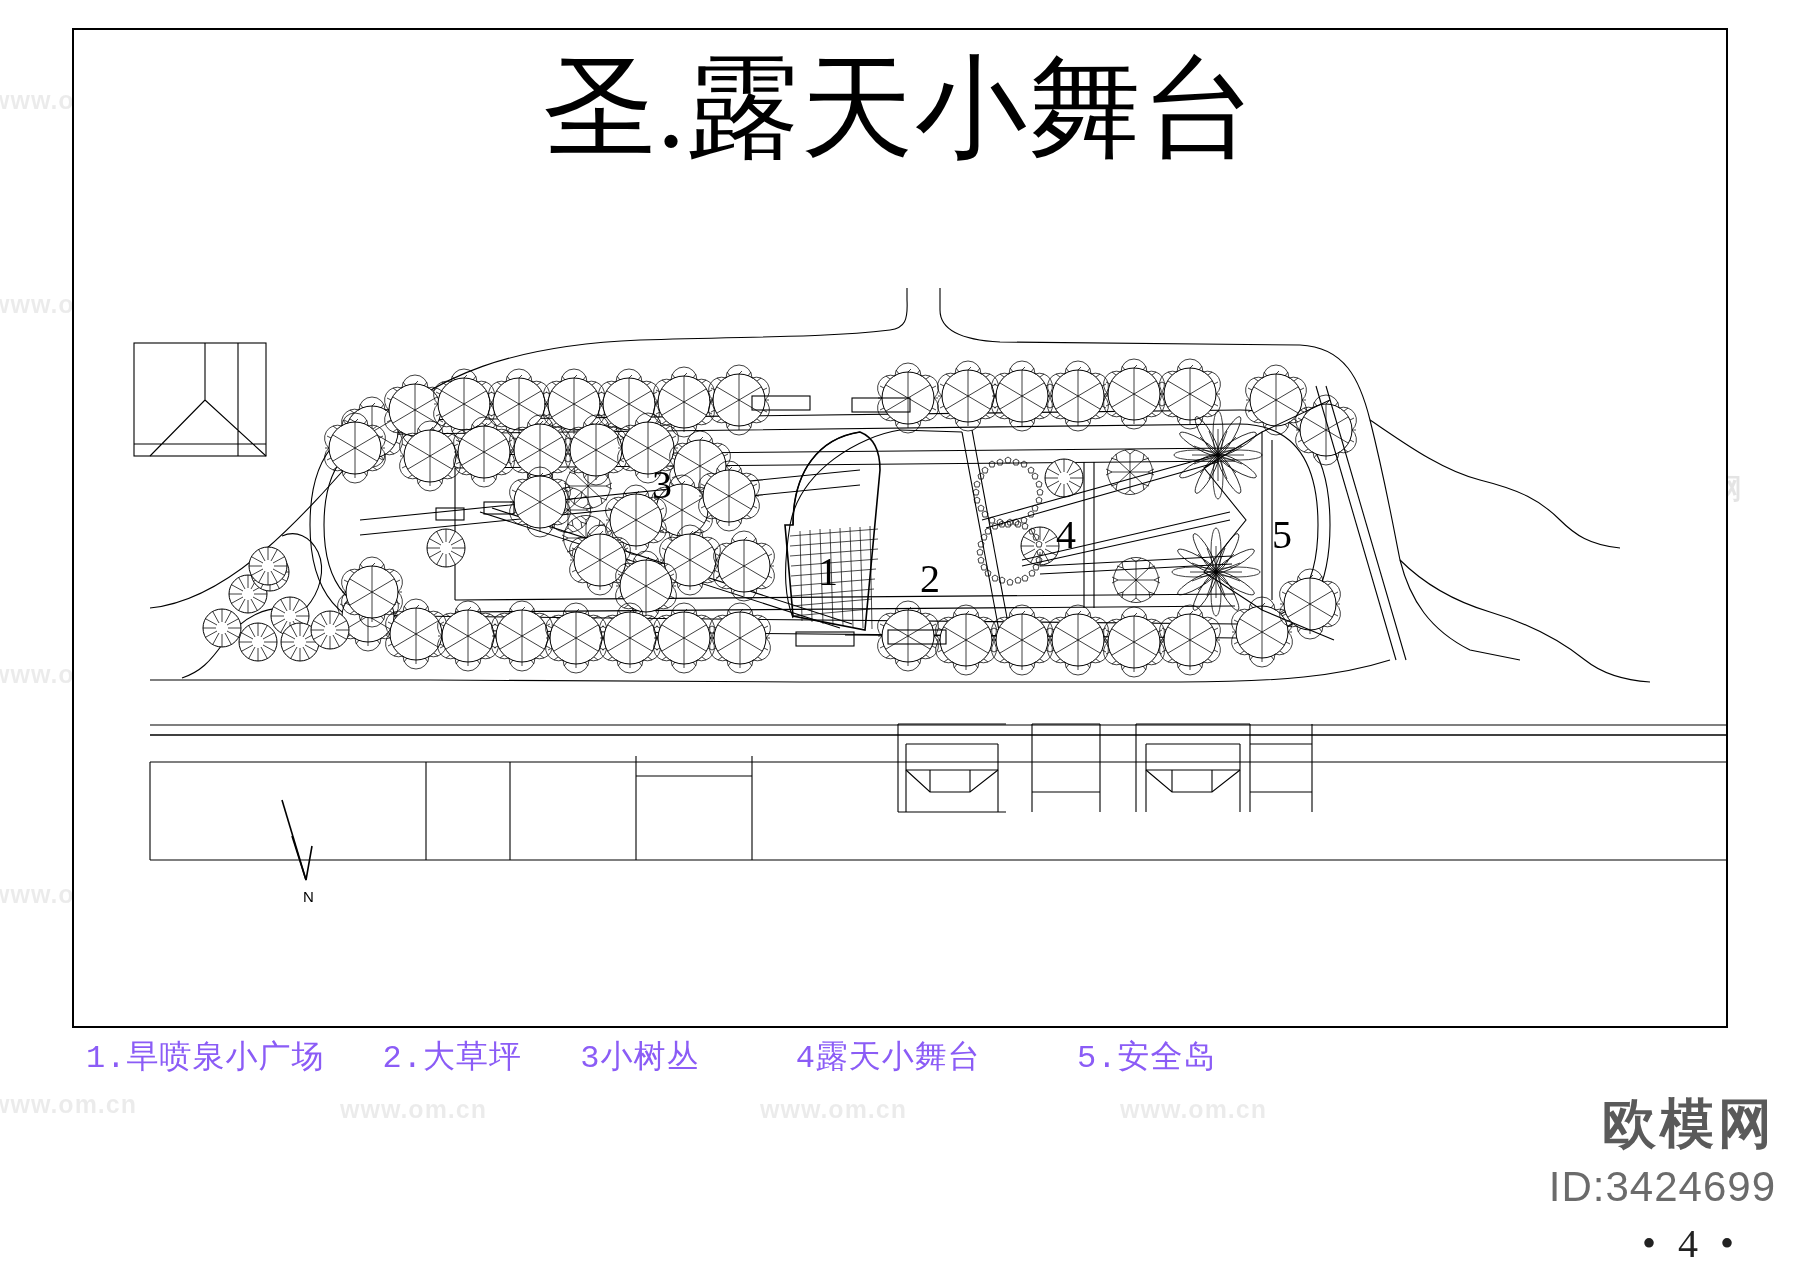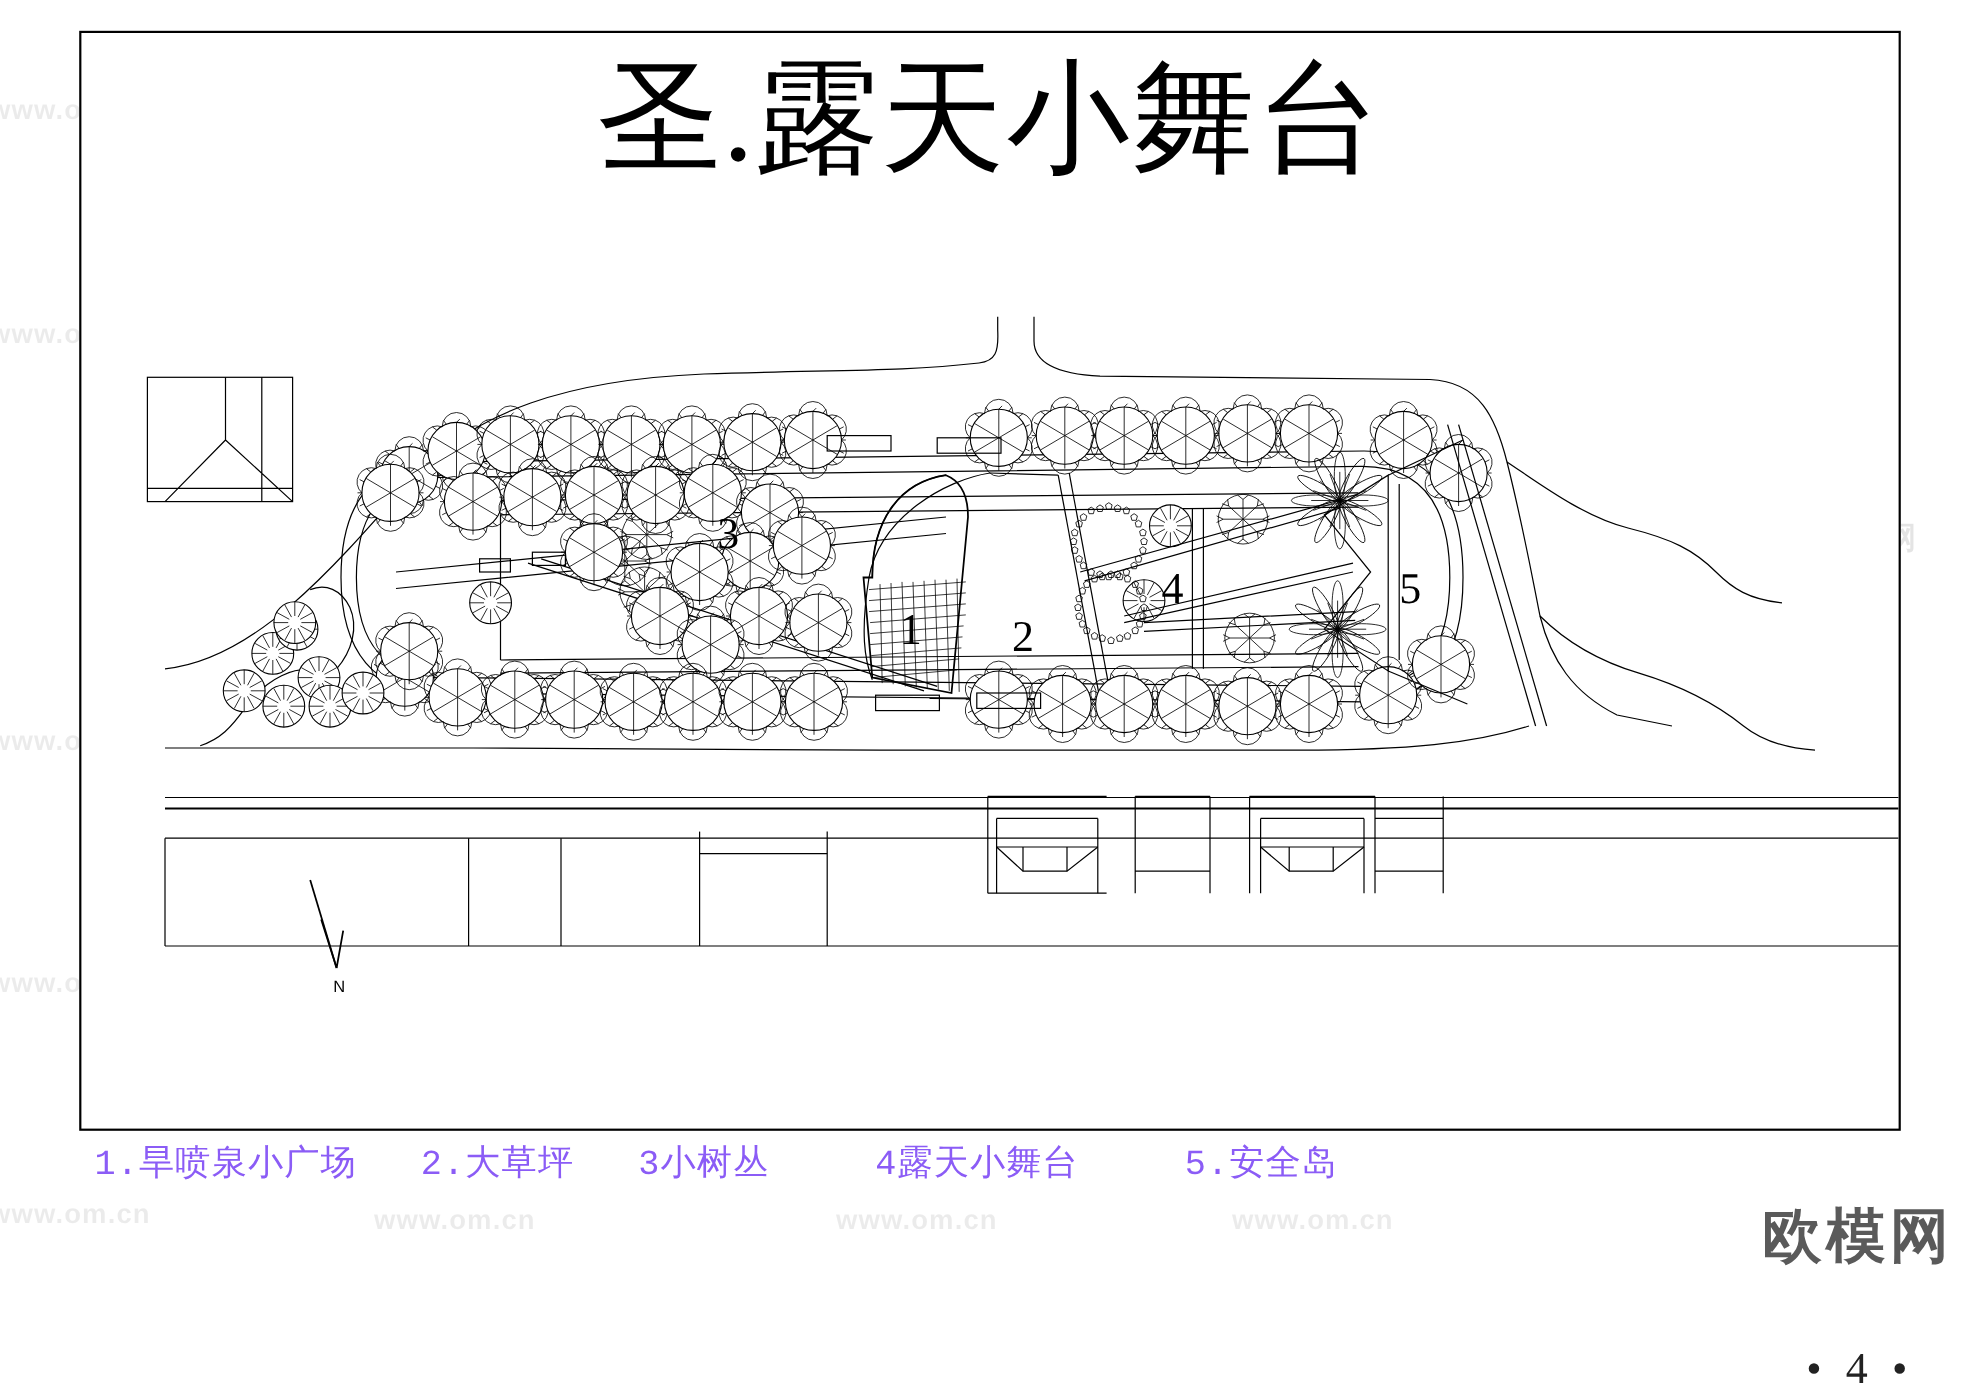--- a/index.html
+++ b/index.html
@@ -461,15 +461,16 @@
 
   <div class="legend">
     <span class="itm"><span>1.</span><span>旱喷泉小广场</span></span><span class="gap"></span>
     <span class="itm"><span>2.</span><span>大草坪</span></span><span class="gap"></span>
     <span class="itm"><span>3</span><span>小树丛</span></span><span class="gap"></span><span class="gap"></span>
     <span class="itm"><span>4</span><span>露天小舞台</span></span><span class="gap"></span><span class="gap"></span>
     <span class="itm"><span>5.</span><span>安全岛</span></span>
   </div>
 
   <div class="brand">欧模网</div>
+  <div class="brand-id">ID:3424699</div>
   <div class="pagemark">• 4 •</div>
 
 </div>
 
 </body></html>

